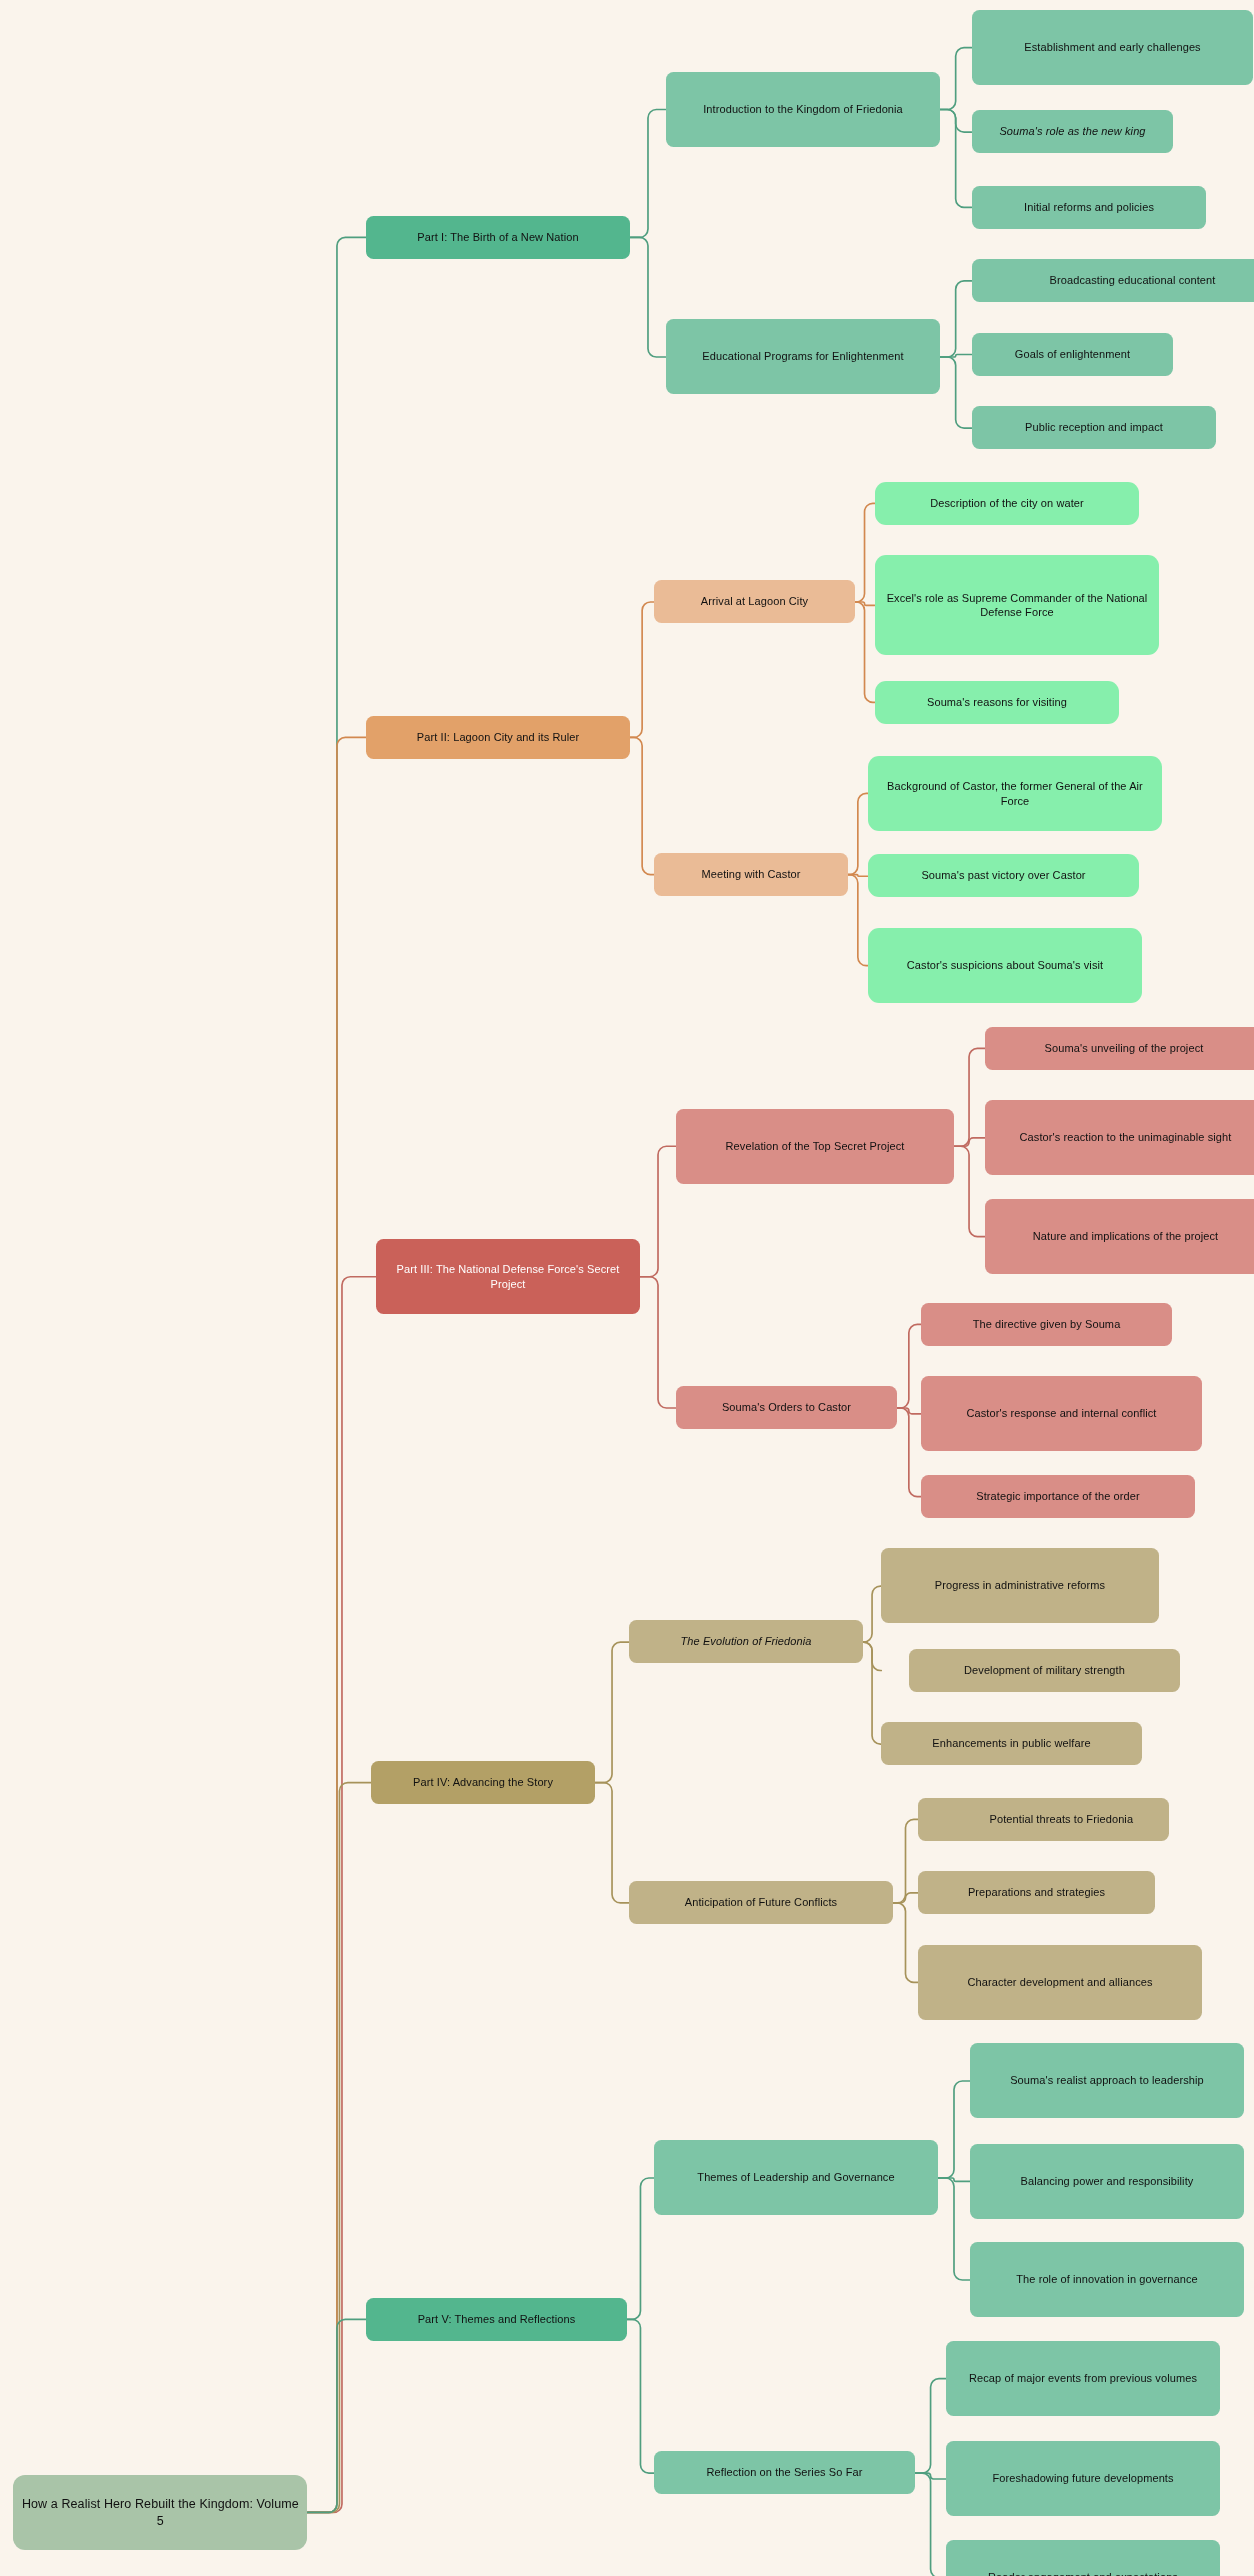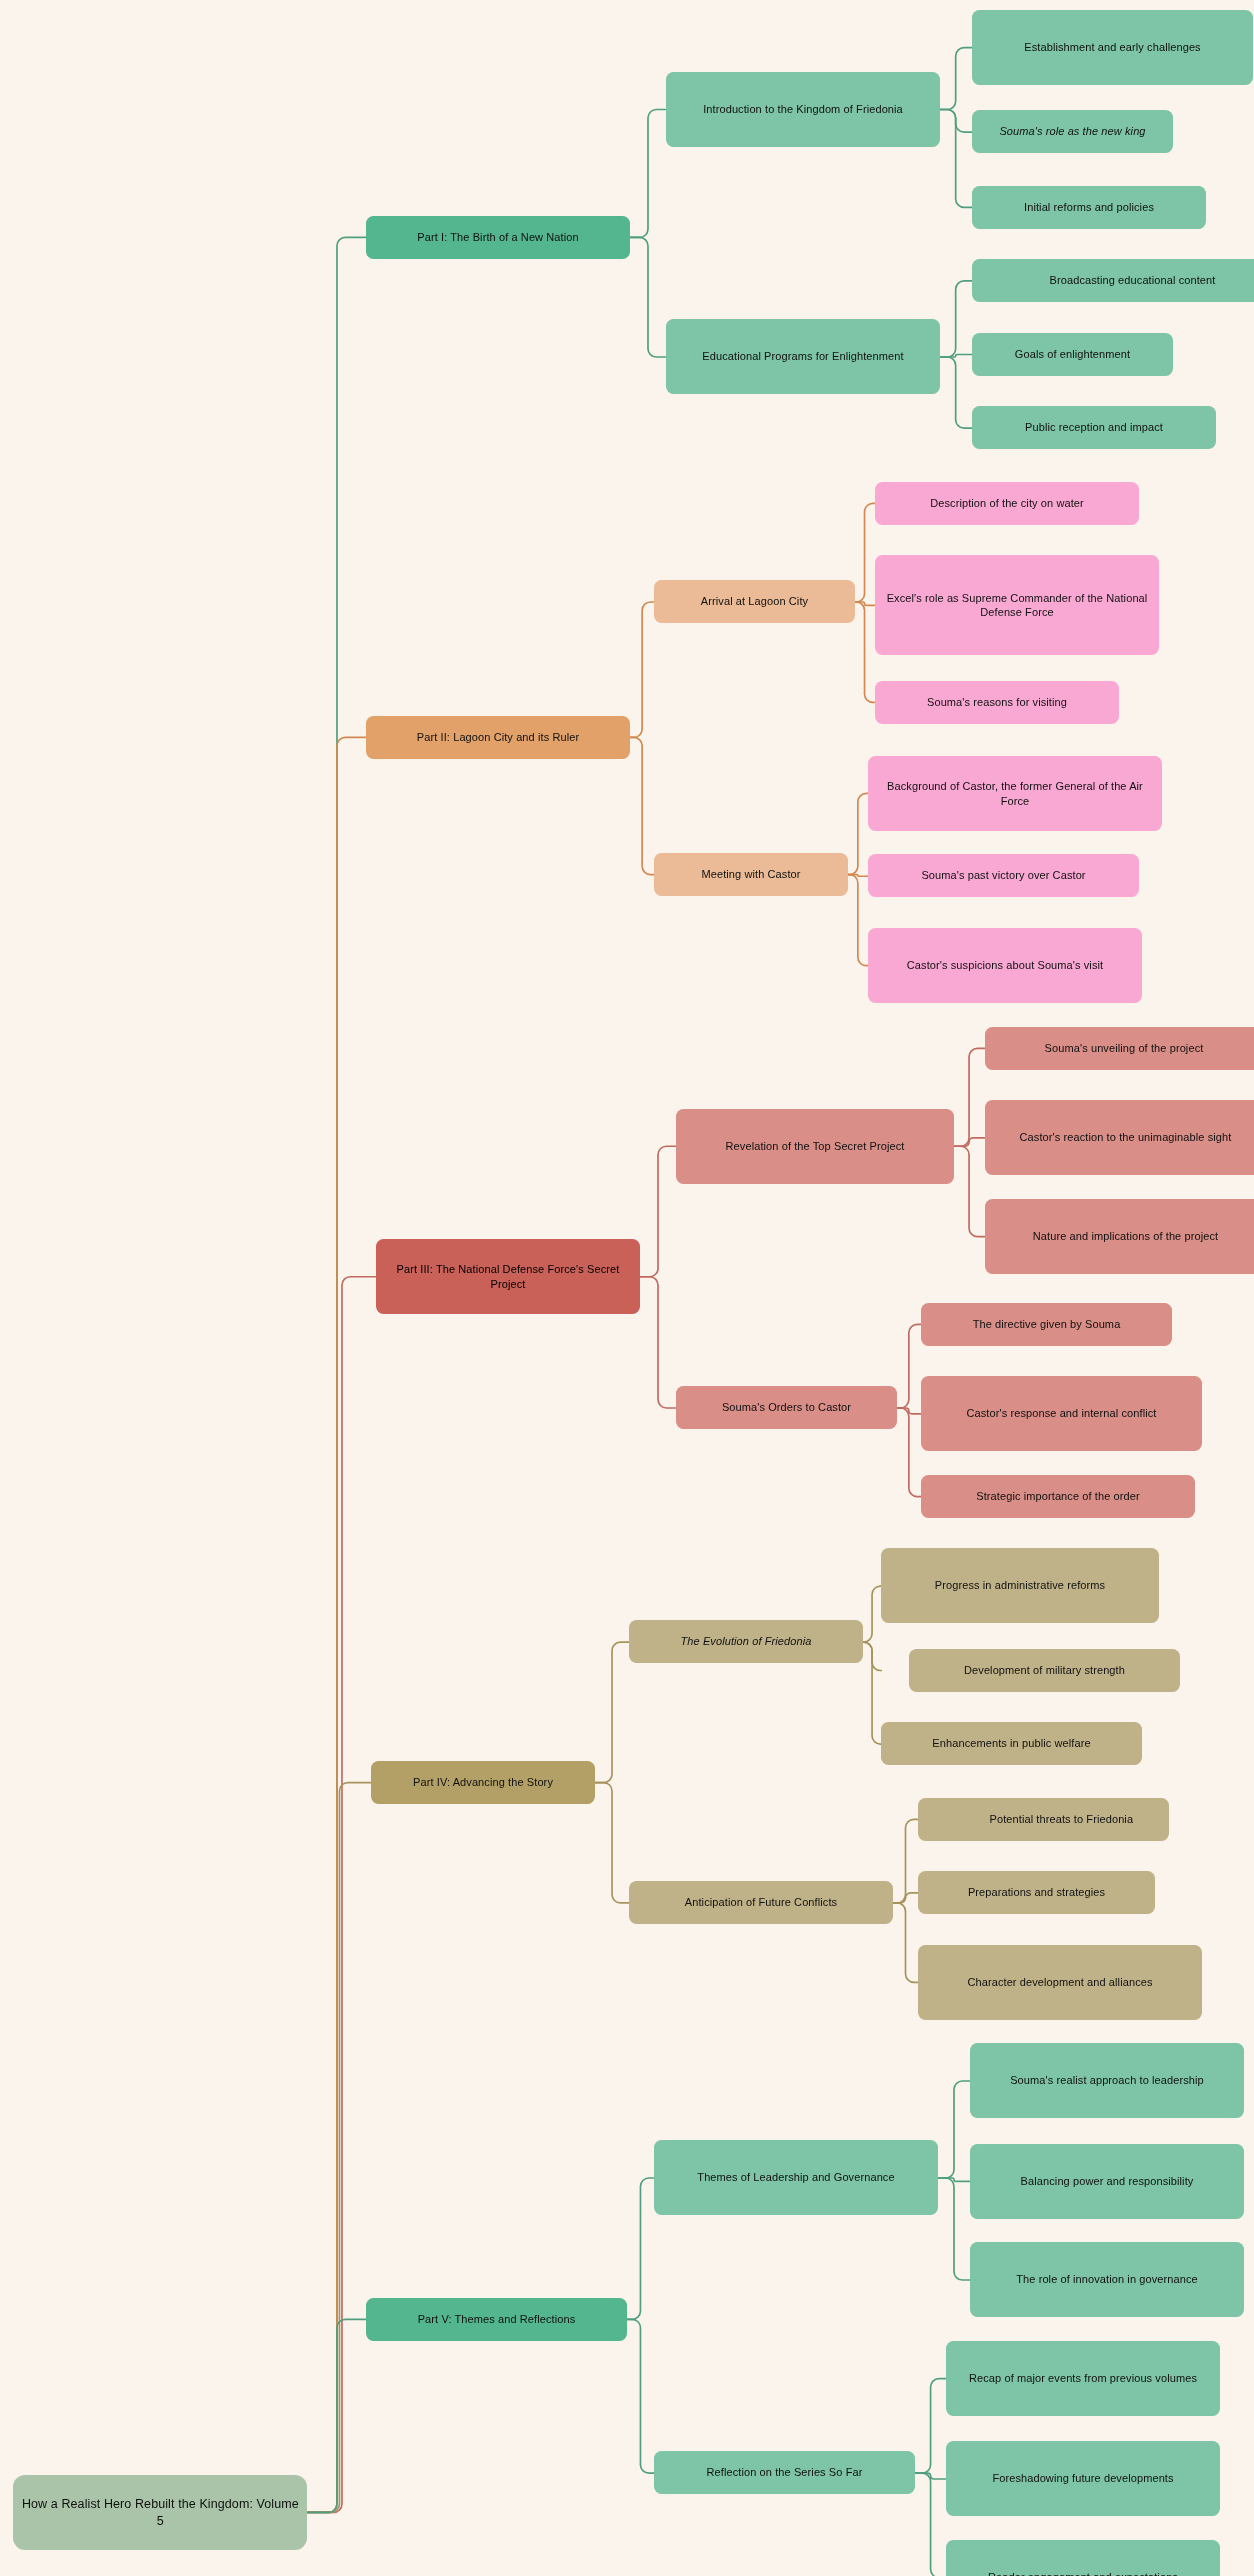--- a/index.html
+++ b/index.html
@@ -39,30 +39,30 @@
     word-break:normal;
   }
   .node.root{
     background:#a9c4a8;
     font-size:12.5px;
     border-radius:12px;
   }
   
   .node.b-green{  background:#53b68e; }
   .node.b-orange{ background:#e2a169; }
-  .node.b-red{    background:#ca6159; color:#000000; }
+  .node.b-red{    background:#ca6159; color:#ffffff; }
   .node.b-khaki{  background:#b3a066; }
   
   .node.s-green{  background:#7dc5a6; }
   .node.s-orange{ background:#eabb96; }
   .node.s-red{    background:#d98e87; }
   .node.s-khaki{  background:#c0b288; }
   
   .node.l-green{  background:#7dc5a6; }
-  .node.l-orange{ background:#f9a8d4; }
+  .node.l-orange{ background:#86efac;border-radius:11px; }
   .node.l-red{    background:#d98e87; }
   .node.l-khaki{  background:#c0b288; }
 </style>
 </head>
 <body>
 
 <div id="canvas">
   <svg id="links" xmlns="http://www.w3.org/2000/svg" viewBox="0 0 1501 3081" width="1255" height="2576">
       <path d="M 368 3005 L 393 3005 A 10 10 0 0 0 403 2995 L 403 294 A 10 10 0 0 1 413 284 L 438 284" fill="none" stroke="#4f9e7f" stroke-width="2" stroke-linecap="round"></path>
       <path d="M 754 284 L 765 284 A 10 10 0 0 0 775 274 L 775 141 A 10 10 0 0 1 785 131 L 796 131" fill="none" stroke="#4f9e7f" stroke-width="2" stroke-linecap="round"></path>

